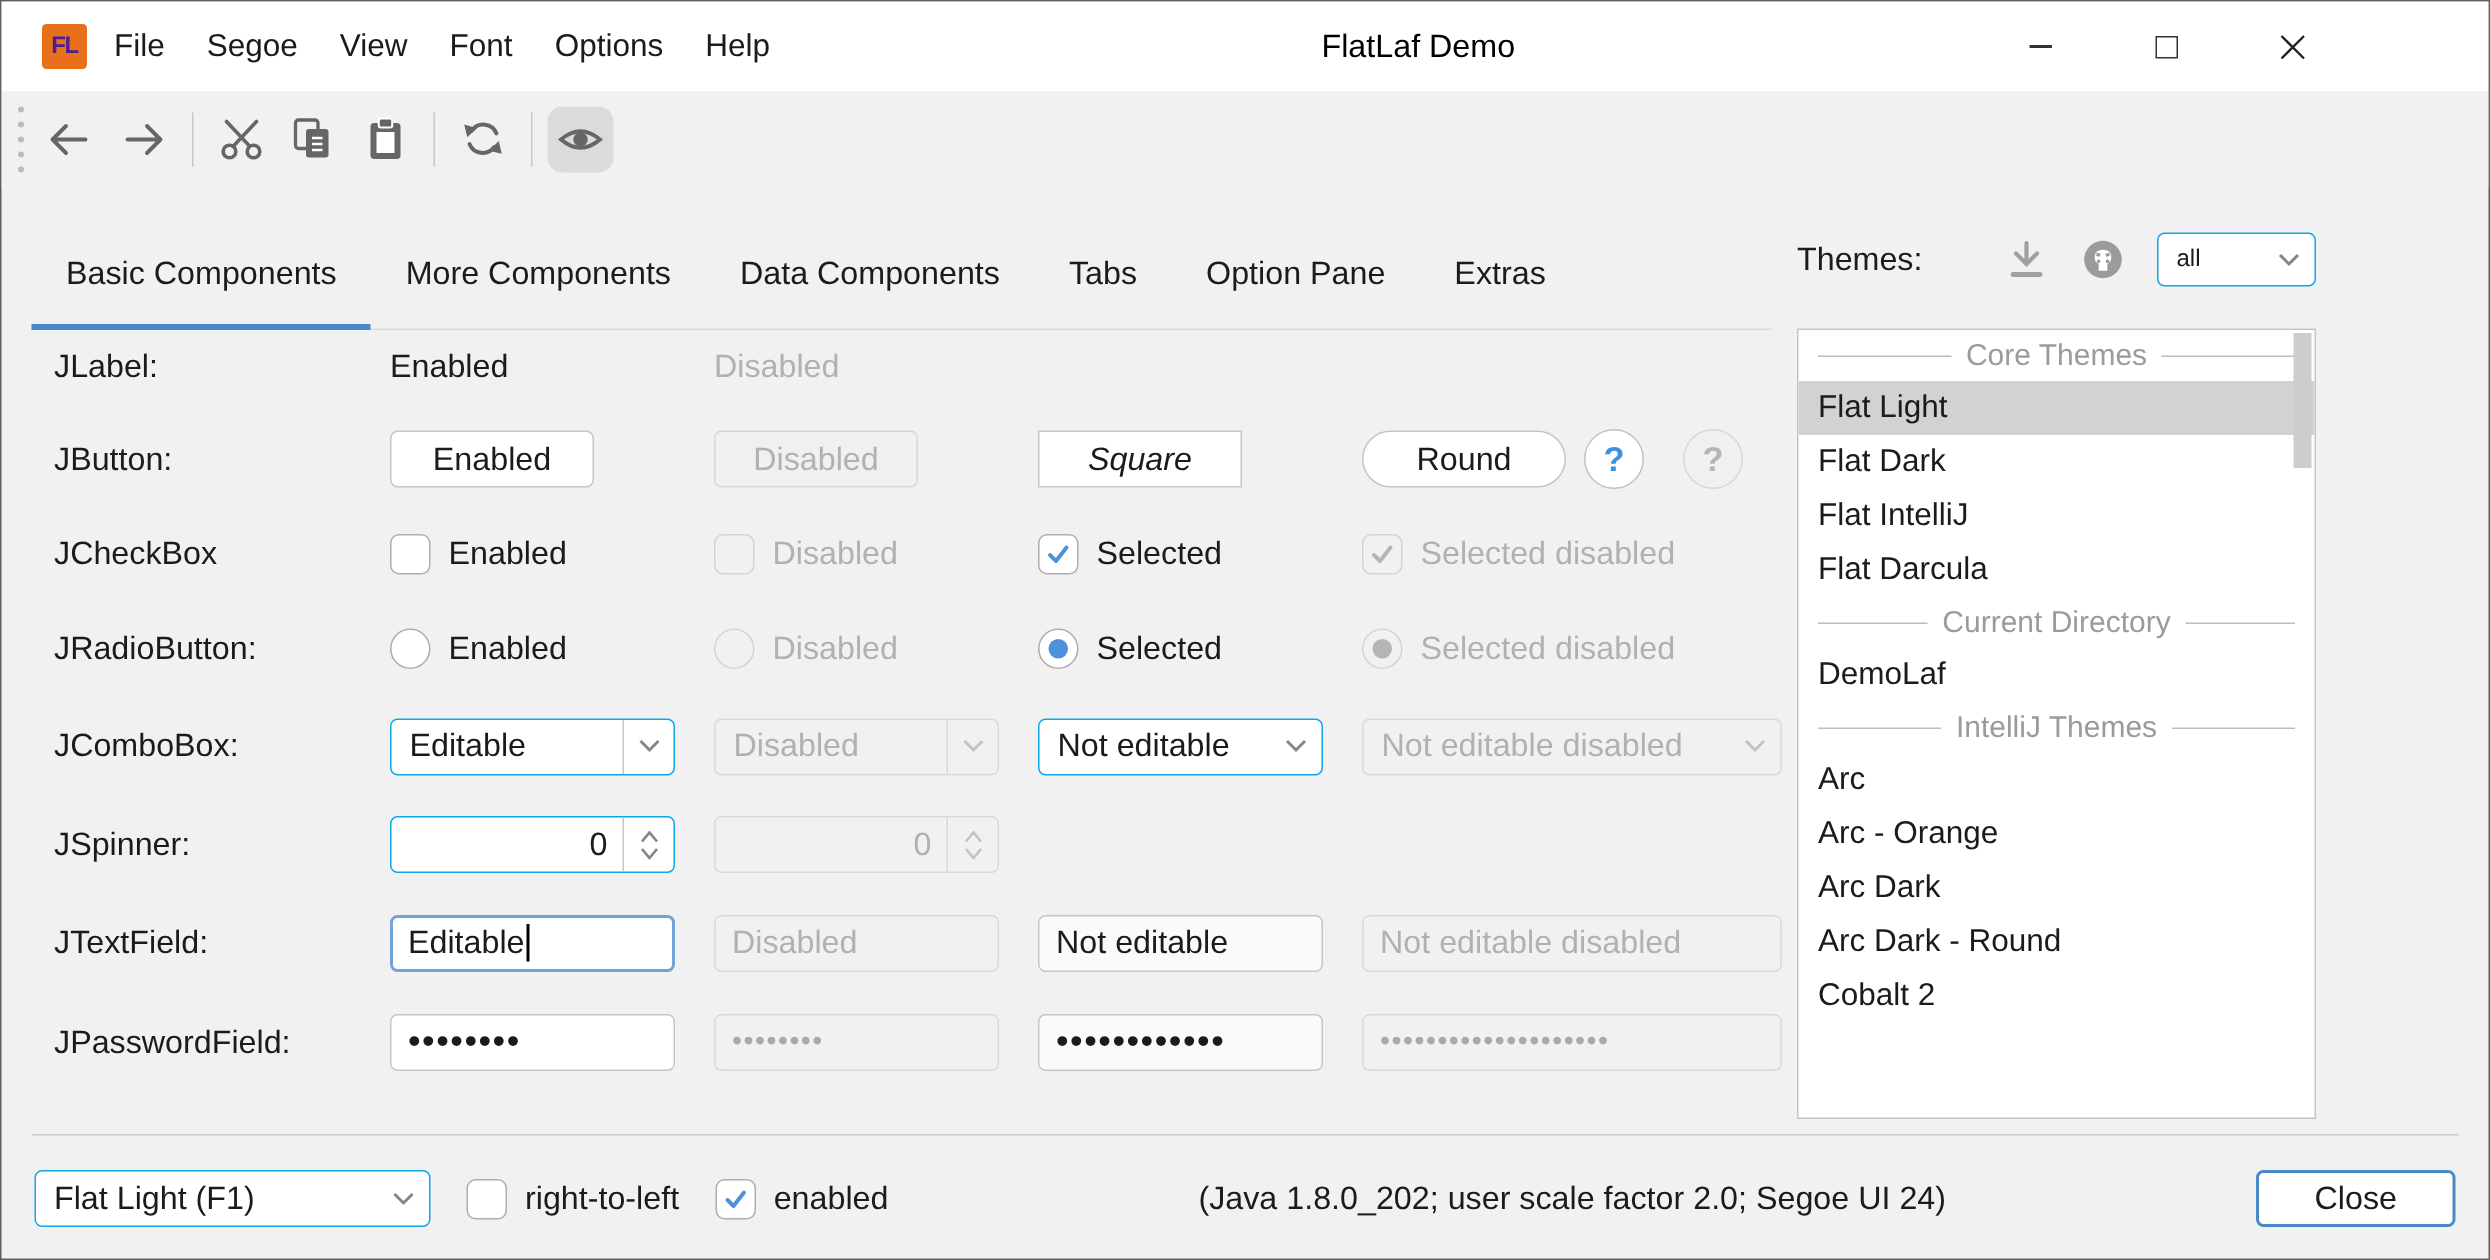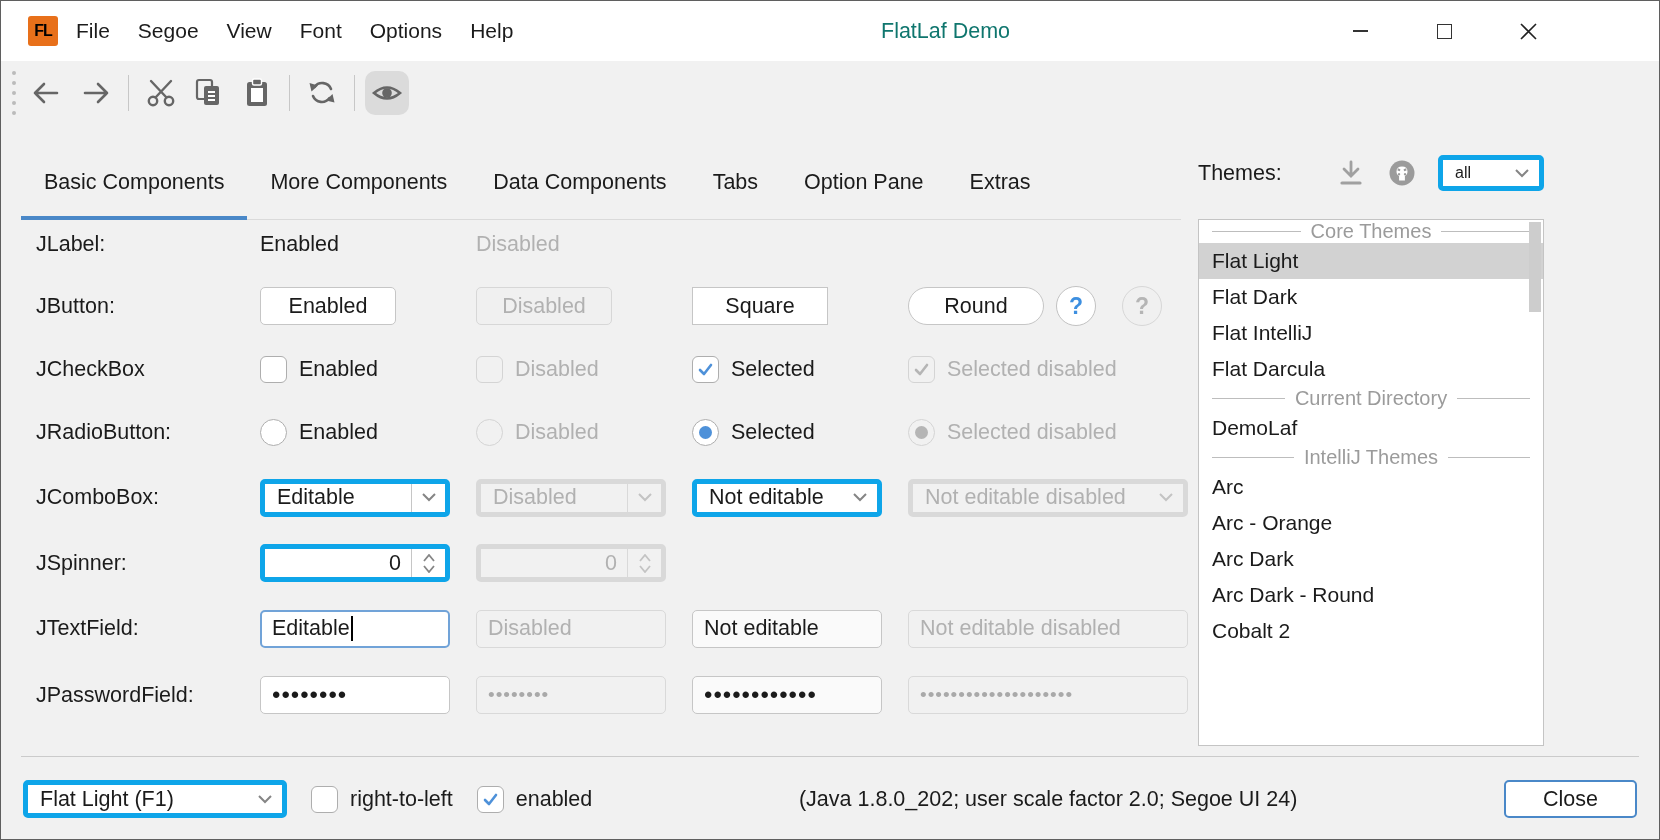--- a/index.html
+++ b/index.html
@@ -5,25 +5,25 @@
   * { margin:0; padding:0; box-sizing:border-box; }
   html,body { background:#888; }
   body { font-family:"Liberation Sans", sans-serif; }
   .window {
     position:relative; width:1660px; height:840px; background:#f1f1f1;
     border:1px solid #5f5f5f; overflow:hidden; color:#1b1b1b;
   }
 
   
   .titlebar { position:absolute; top:0; left:0; right:0; height:60px; background:#ffffff; display:flex; align-items:center; }
-  .app-icon { width:30px; height:30px; margin-left:27px; background:#e8701a; border-radius:3px; color:#000000;
+  .app-icon { width:30px; height:30px; margin-left:27px; background:#e8701a; border-radius:3px; color:#4c1d95;
               font-weight:bold; font-size:16px; display:flex; align-items:center; justify-content:center; letter-spacing:-1px; }
   .menubar { display:flex; margin-left:4px; font-size:21px; height:68px; align-items:center; }
   .menu-item { padding:0 14px; height:60px; line-height:60px; cursor:default; }
-  .win-title { position:absolute; left:880px; top:0; height:60px; line-height:60px; font-size:21.5px; color:#0f766e; }
+  .win-title { position:absolute; left:880px; top:0; height:60px; line-height:60px; font-size:21.5px; color:#000000; }
   .win-controls { position:absolute; right:89px; top:0; height:60px; display:flex; }
   .win-btn { width:84px; height:60px; display:flex; align-items:center; justify-content:center; }
   .glyph-min { width:15px; height:2px; background:#333; }
   .glyph-max { width:15px; height:15px; border:1.5px solid #333; }
 
   
   .toolbar { position:absolute; top:60px; left:0; right:0; height:64px; display:flex; align-items:center; background:#f1f1f1; }
   .grip { display:flex; flex-direction:column; gap:6px; margin-left:11px; }
   .grip i { width:4px; height:4px; border-radius:50%; background:#bbb; }
   .tool-btn { width:44px; height:44px; display:flex; align-items:center; justify-content:center; border-radius:10px; }
@@ -39,36 +39,36 @@
   .grid { position:absolute; top:218px; left:35px; display:grid;
           grid-template-columns:213px 205px 205px 205px 283px;
           grid-template-rows:50px 52px 52px 53px 55px 54px 55px 56px;
           align-items:center; font-size:21.5px;gap:11px; }
   .dis { color:#b1b1b1; }
   .cell { display:flex; align-items:center; gap:12px; }
 
   .btn { width:136px; height:38px; background:#fff; border:1px solid #c6c6c6; border-radius:5px;
          display:flex; align-items:center; justify-content:center; }
   .btn.disabled { background:#f0f0f0; border-color:#d7d7d7; color:#b1b1b1; }
-  .btn.square { border-radius:0; }
+  .btn.square { border-radius:0;font-style:italic; }
   .btn.round  { border-radius:19px; }
   .help-btn { width:40px; height:40px; border-radius:50%; background:#fff; border:1px solid #c2c2c2;
               color:#3d8fe0; font-size:23px; font-weight:bold; display:flex; align-items:center; justify-content:center; margin-right:14px;}
   .help-btn.disabled { border-color:#d7d7d7; color:#b5b5b5; background:#f0f0f0; }
 
   .cb { width:27px; height:27px; border:1.5px solid #aeaeae; border-radius:6px; background:#fff;
         display:flex; align-items:center; justify-content:center; flex:none; }
   .cb.disabled { border-color:#d4d4d4; background:#f1f1f1; }
   .rb { width:27px; height:27px; border:1.5px solid #aeaeae; border-radius:50%; background:#fff;
         display:flex; align-items:center; justify-content:center; flex:none; }
   .rb.disabled { border-color:#d4d4d4; background:#f1f1f1; }
   .rb .dot { width:13px; height:13px; border-radius:50%; background:#4e91d9; }
   .rb.disabled .dot { background:#b5b5b5; }
 
-  .combo { width:190px; height:38px; background:#fff; border:5px solid #0ea5e9; border-radius:5px;
+  .combo { width:190px; height:38px; background:#fff; border:1px solid #0ea5e9; border-radius:5px;
            display:flex; align-items:center; overflow:hidden;justify-content:center; }
   .combo .val { flex:1; padding-left:12px; white-space:nowrap; }
   .combo .arrow { width:34px; align-self:stretch; display:flex; align-items:center; justify-content:center; flex:none; }
   .combo.editable .arrow { border-left:1px solid #c6c6c6; }
   .combo.disabled { background:#f1f1f1; border-color:#d9d9d9; color:#b1b1b1; }
   .combo.disabled.editable .arrow { border-left-color:#d9d9d9; }
   .combo.wide { width:280px; }
 
   .spin .val { text-align:right; padding-right:10px; }
   .spin .arrows { width:34px; align-self:stretch; border-left:1px solid #c6c6c6;
@@ -87,21 +87,21 @@
 
   
   .themes { position:absolute; top:150px; left:1197px; width:346px; }
   .themes-header { display:flex; align-items:center; height:44px; }
   .themes-label { font-size:21.5px; }
   .icon-btn { display:flex; align-items:center; justify-content:center; }
   .filter-combo { width:106px; height:36px; margin-left:20px; }
   .theme-list { margin-top:24px; height:527px; background:#fff; border:1px solid #c4c4c4; overflow:hidden; position:relative; }
   .trow { height:36px; line-height:36px; padding-left:13px; font-size:21px; }
   .trow.selected { background:#d2d2d2; }
-  .tsep { height:23px; display:flex; align-items:center; gap:10px; color:#9b9b9b; font-size:20px; padding:0 13px; }
+  .tsep { height:34px; display:flex; align-items:center; gap:10px; color:#9b9b9b; font-size:20px; padding:0 13px; }
   .tsep .line { flex:1; height:1px; background:#bdbdbd; }
   .vscroll { position:absolute; top:2px; right:2px; width:12px; height:90px; background:#cdcdcd; }
 
   
   .bottom-sep { position:absolute; top:755px; left:20px; right:20px; height:1px; background:#cbcbcb; }
   .bottombar { position:absolute; top:756px; left:0; right:0; height:84px; display:flex; align-items:center; padding:0 22px; font-size:21.5px; }
   .bb-combo { width:264px; }
   .bb-gap { width:24px; flex:none; }
   .status { flex:1; text-align:center; }
   .close-btn { width:133px; height:38px; background:#fff; border:2px solid #4a88c8; border-radius:5px;

